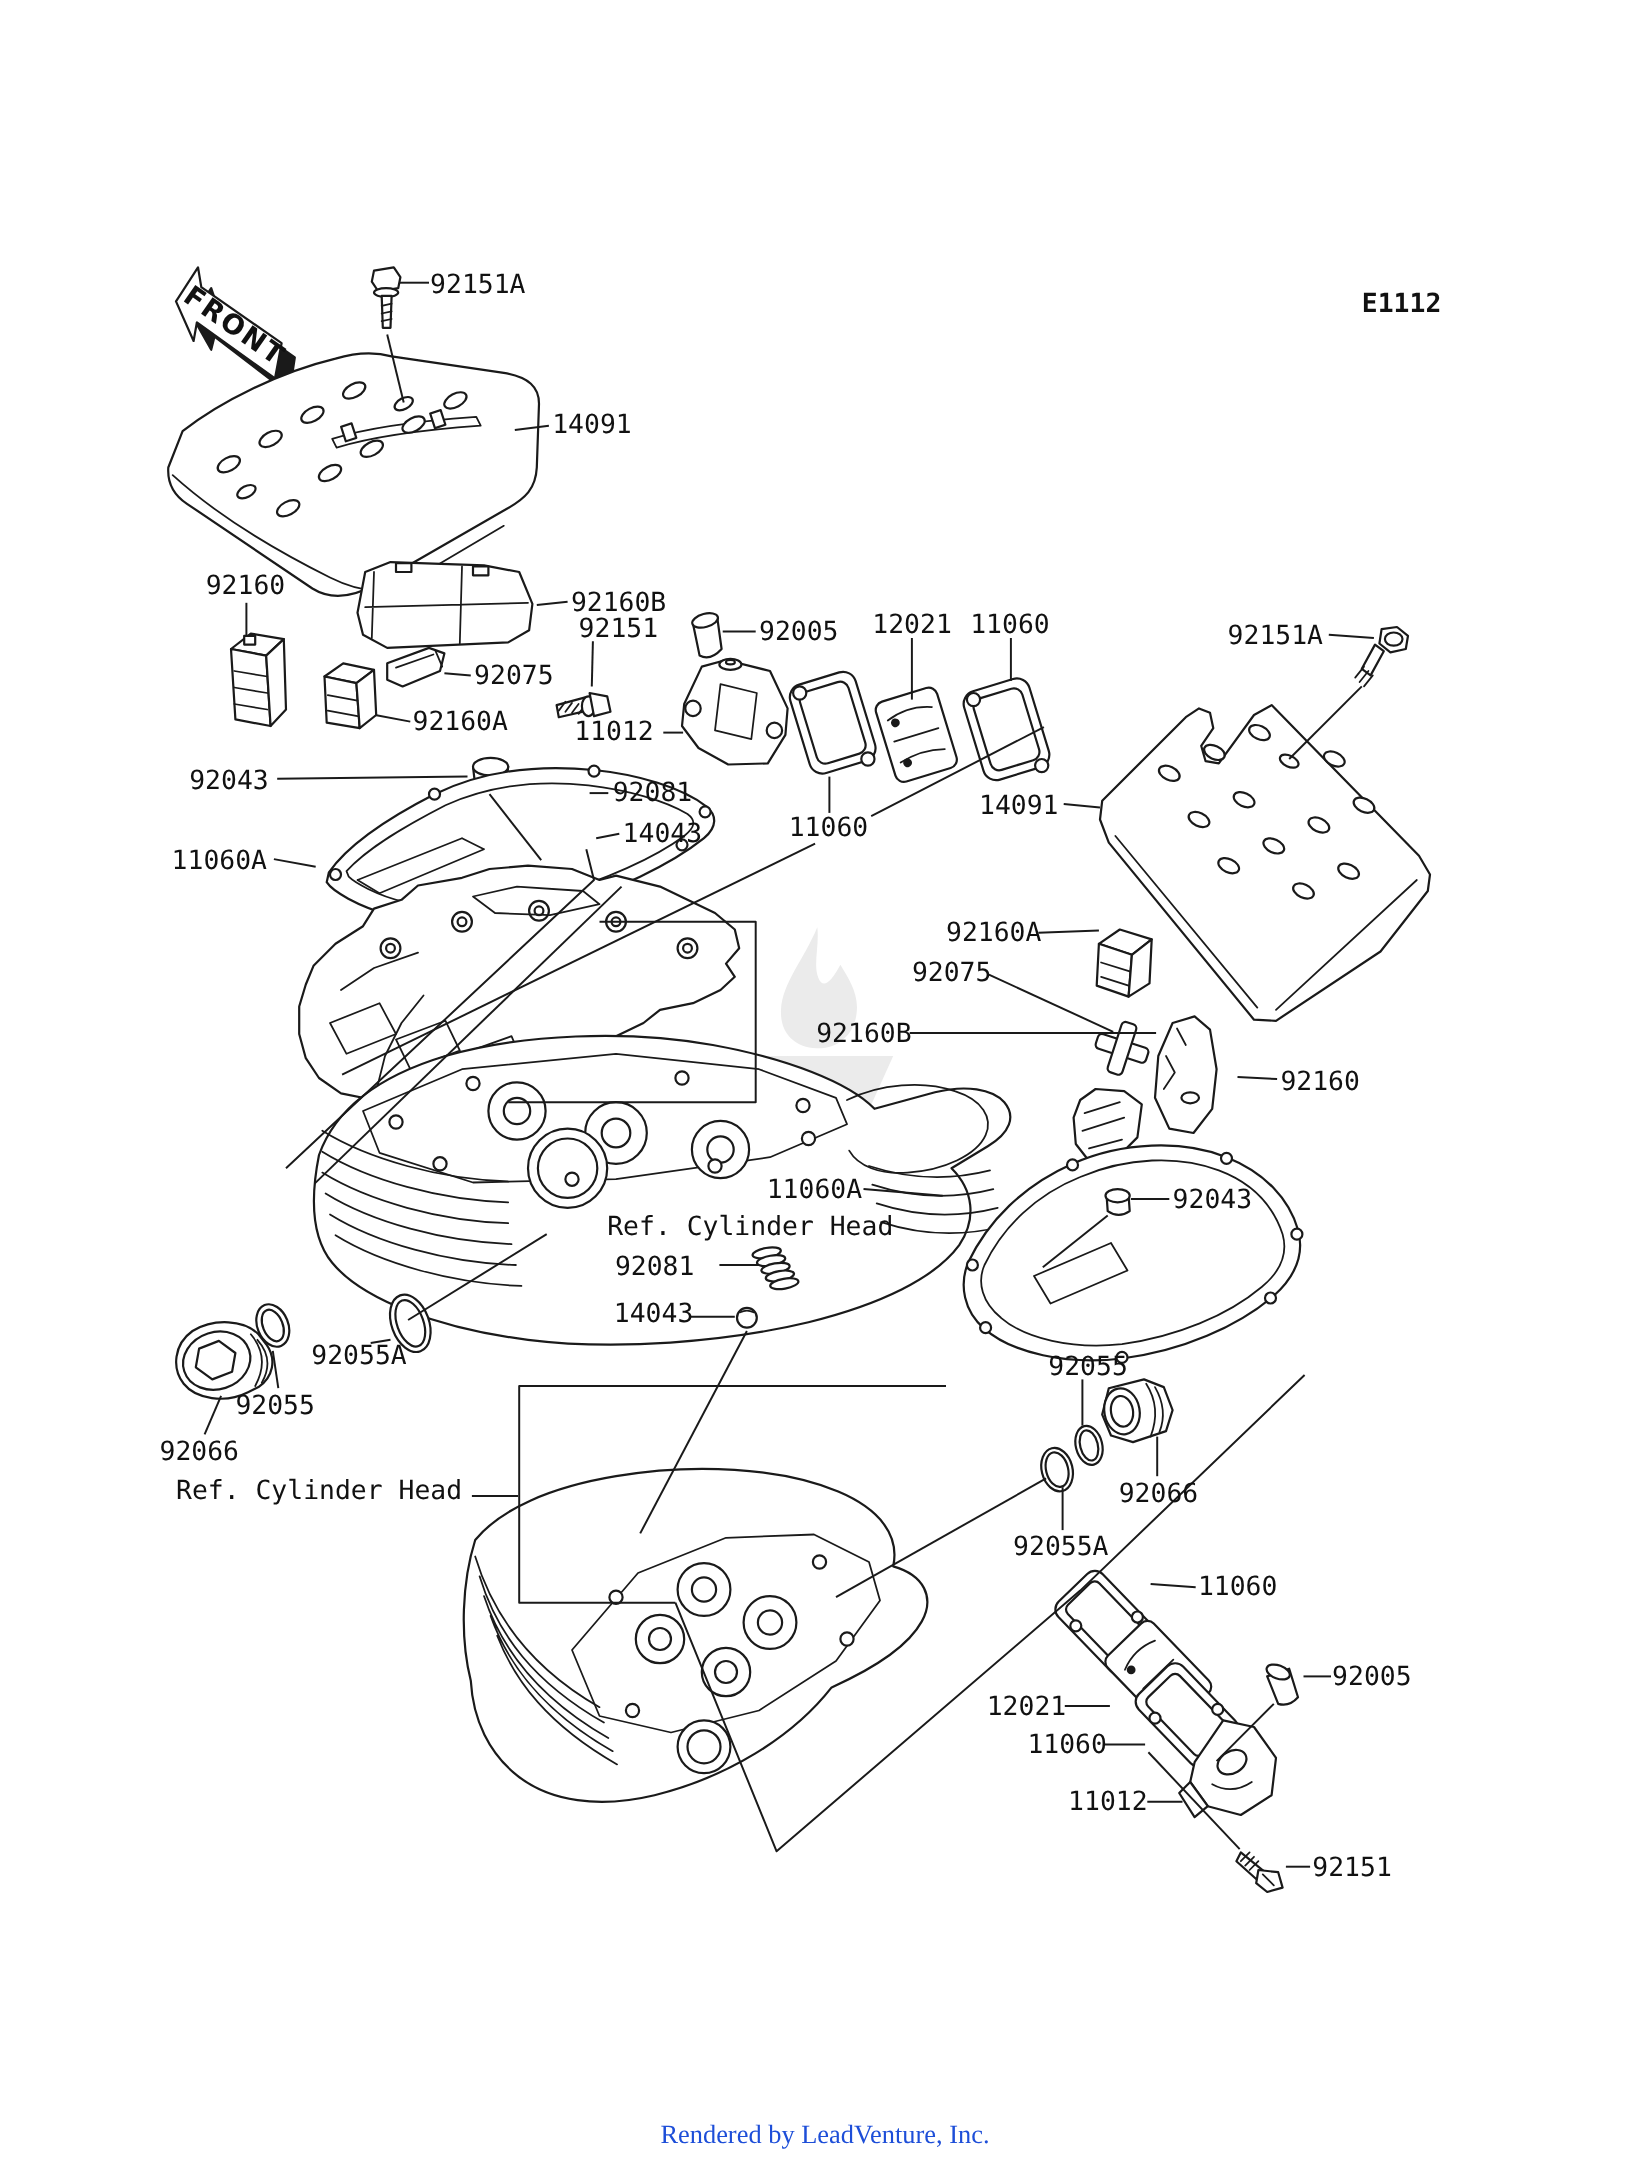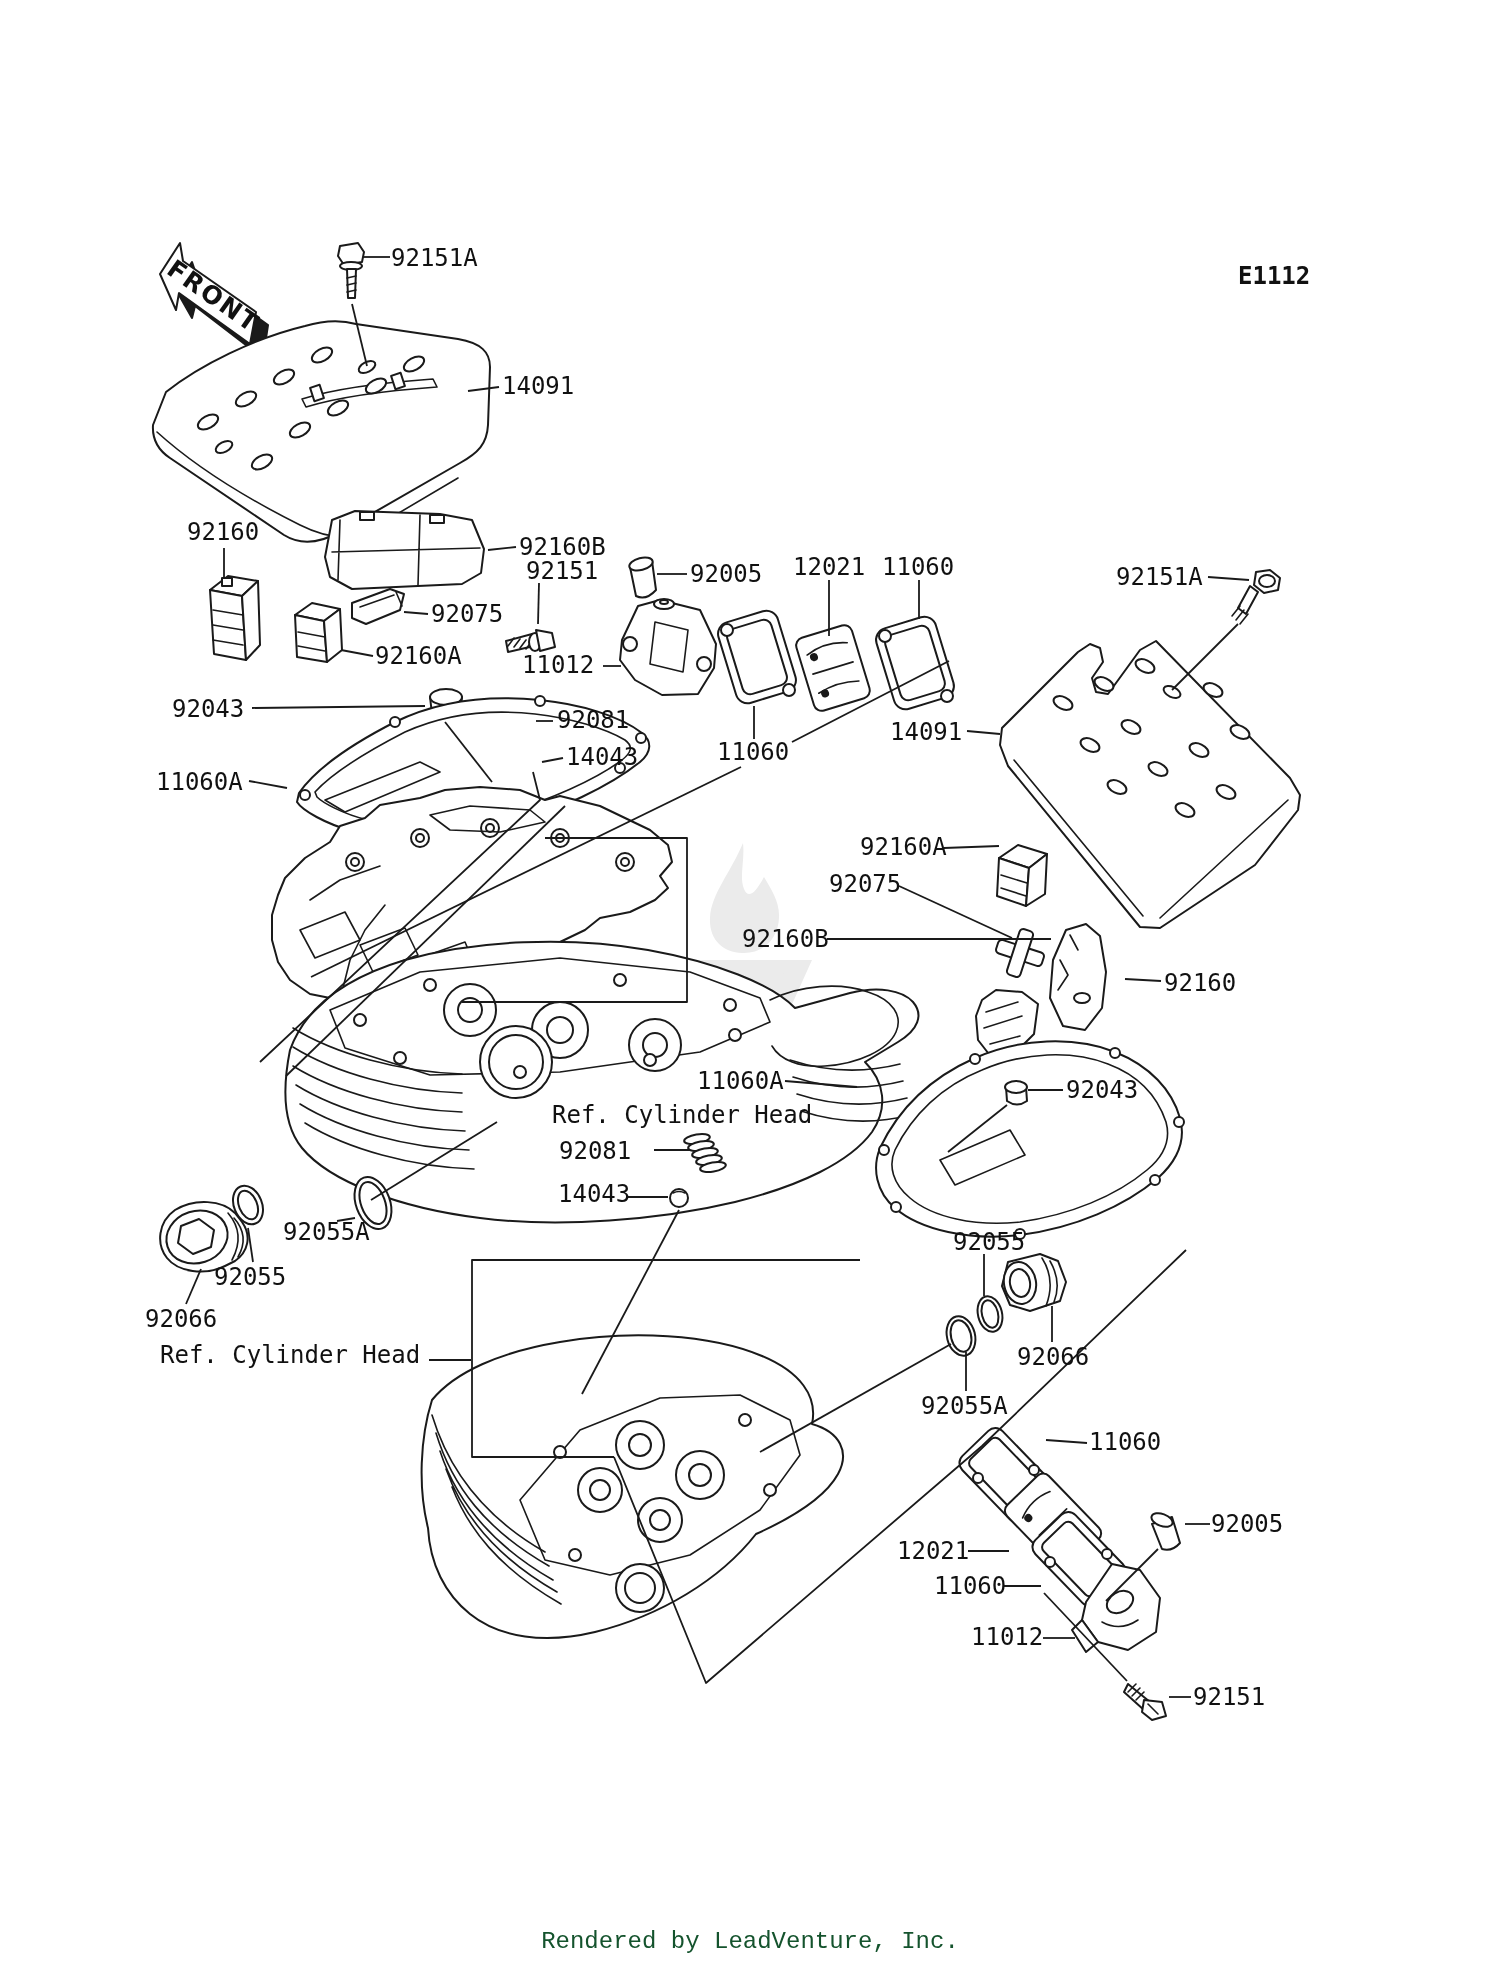--- a/index.html
+++ b/index.html
@@ -9,21 +9,21 @@
   .part path,.part rect,.part ellipse,.part circle,.part polygon{
       fill:#fff;stroke:#1a1a1a;stroke-width:2;stroke-linejoin:round;stroke-linecap:round;}
   .part .detail{fill:none;stroke:#1a1a1a;stroke-width:1.6;}
   .part .dark{fill:#1a1a1a;}
   .wm *{fill:#ebebeb;stroke:none;}
   #leader-layer polyline{fill:none;stroke:#1a1a1a;stroke-width:1.8;stroke-linejoin:round;}
   .part-label{position:absolute;font-family:"DejaVu Sans Mono",monospace;font-weight:normal;
       font-size:24px;color:#111;white-space:nowrap;line-height:1;letter-spacing:0px;}
   .code-label{position:absolute;left:1238px;top:220px;font-weight:bold;font-size:24px;color:#111;margin-top:42px;}
   .footer-label{position:absolute;left:0;top:1928px;width:100%;text-align:center;
-      font-family:Liberation Mono, monospace;font-size:24px;color:#14532d;font-weight:normal;}
+      font-family:Liberation Serif, serif;font-size:24px;color:#1d4ed8;font-weight:normal;}
   .watermark-text{position:absolute;left:425px;top:1078px;font-family:"DejaVu Sans",sans-serif;
       font-weight:bold;font-size:50px;letter-spacing:13px;color:#ebebeb;}
   .arrow-text{font-family:"DejaVu Sans",sans-serif;font-weight:bold;font-size:25px;
       letter-spacing:2px;fill:#111;}
 </style>
 </head>
 <body>
 
 <div class="stage">
 

